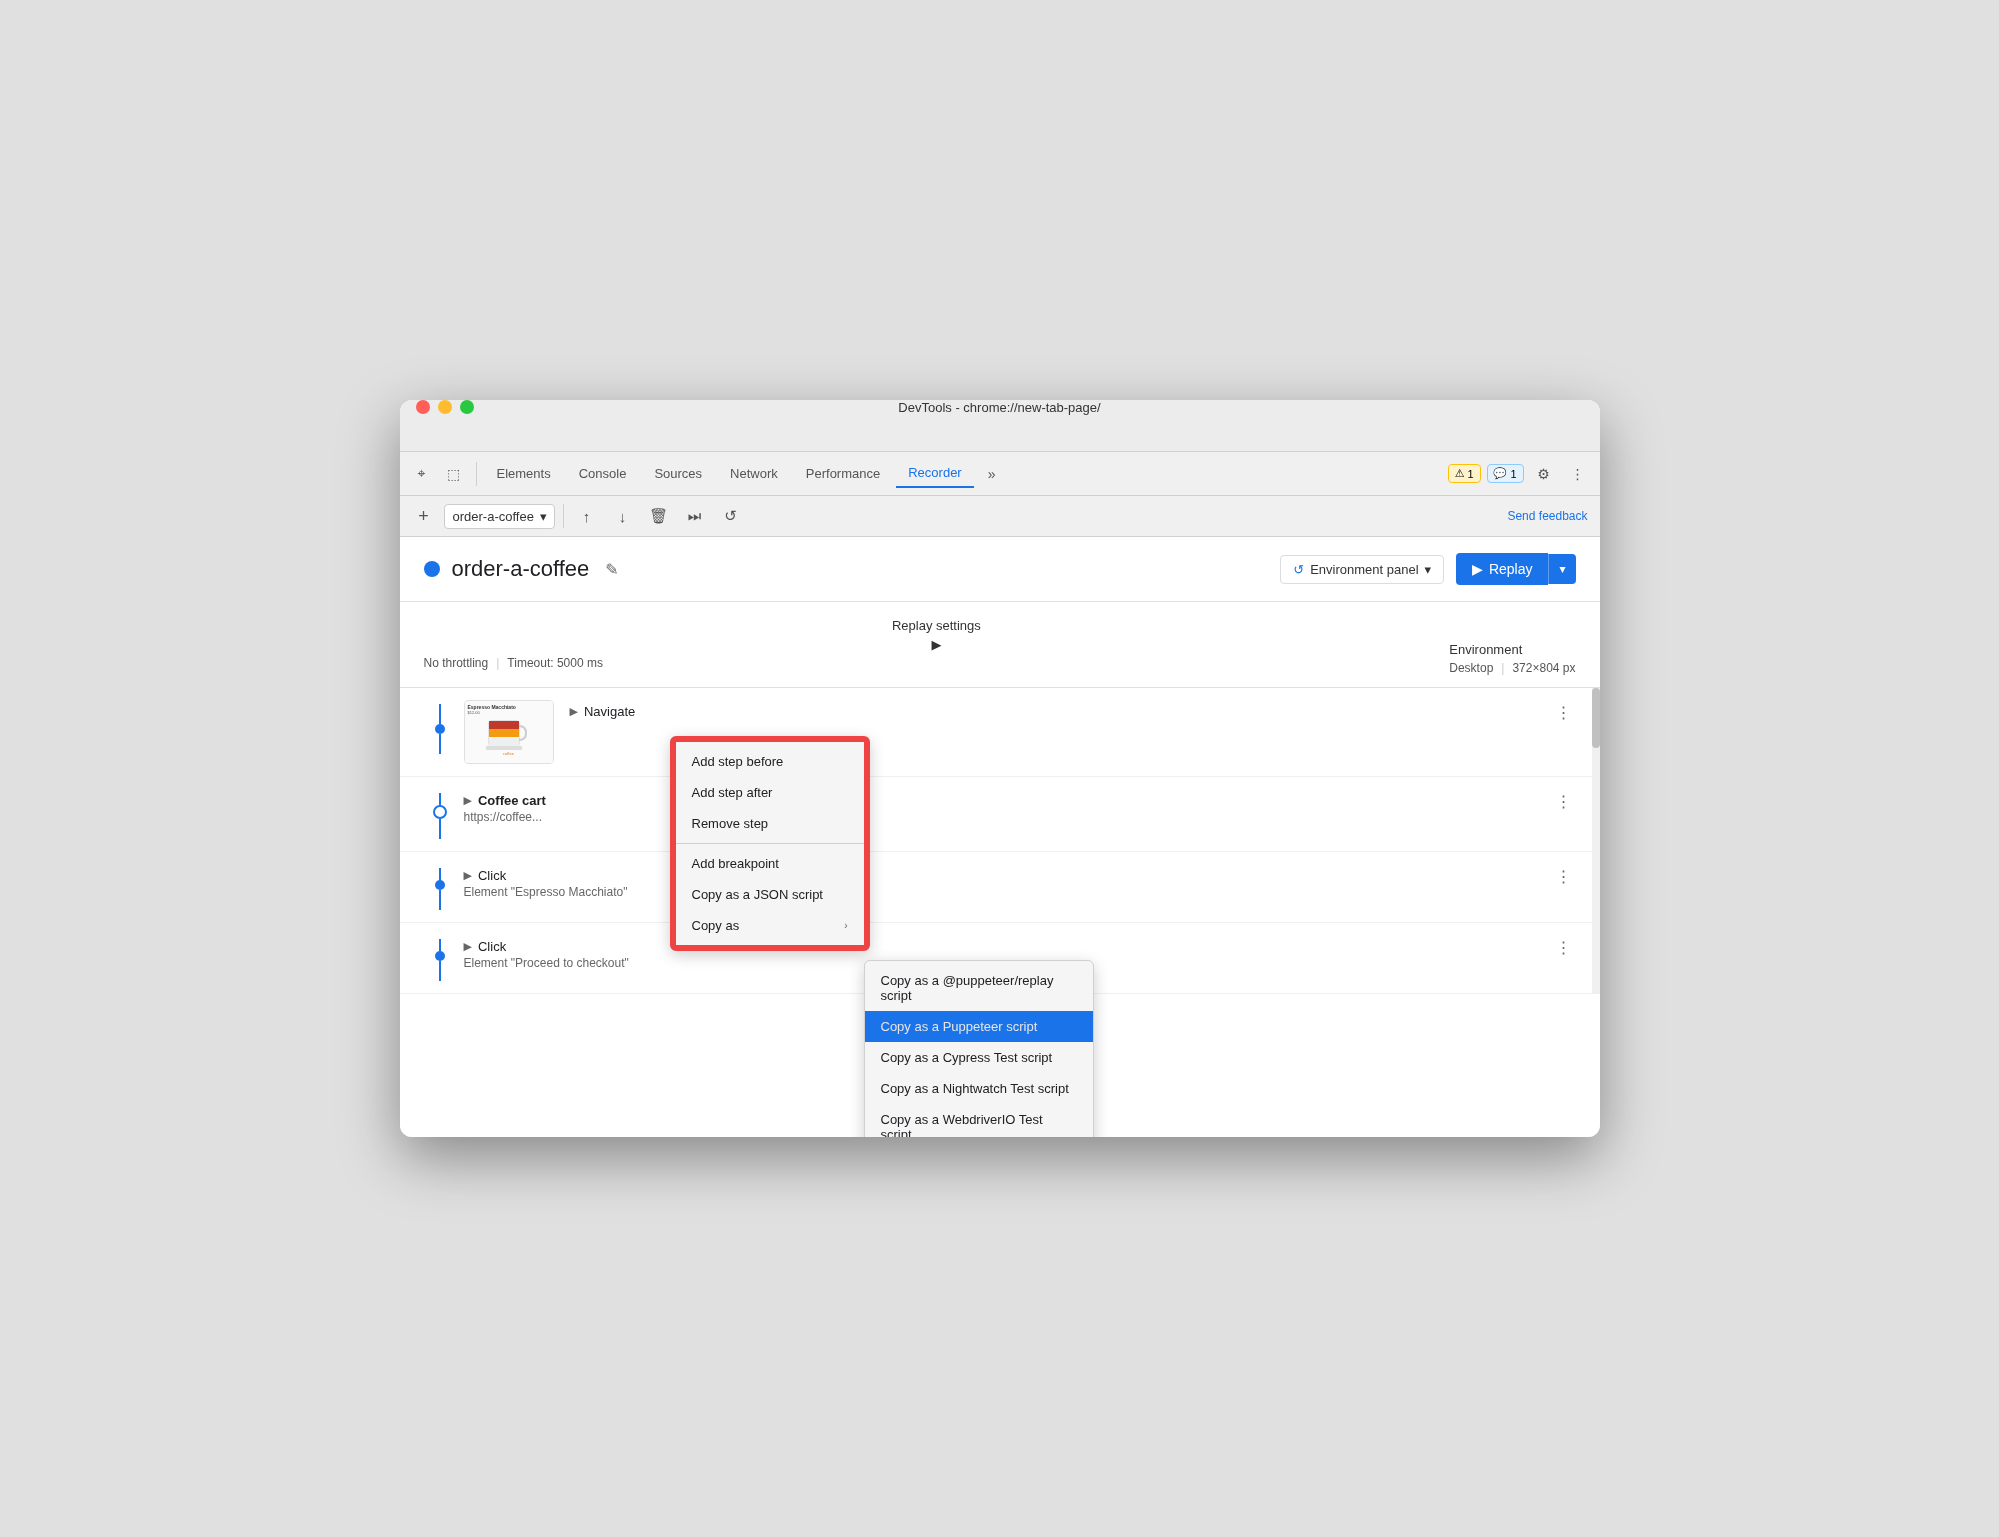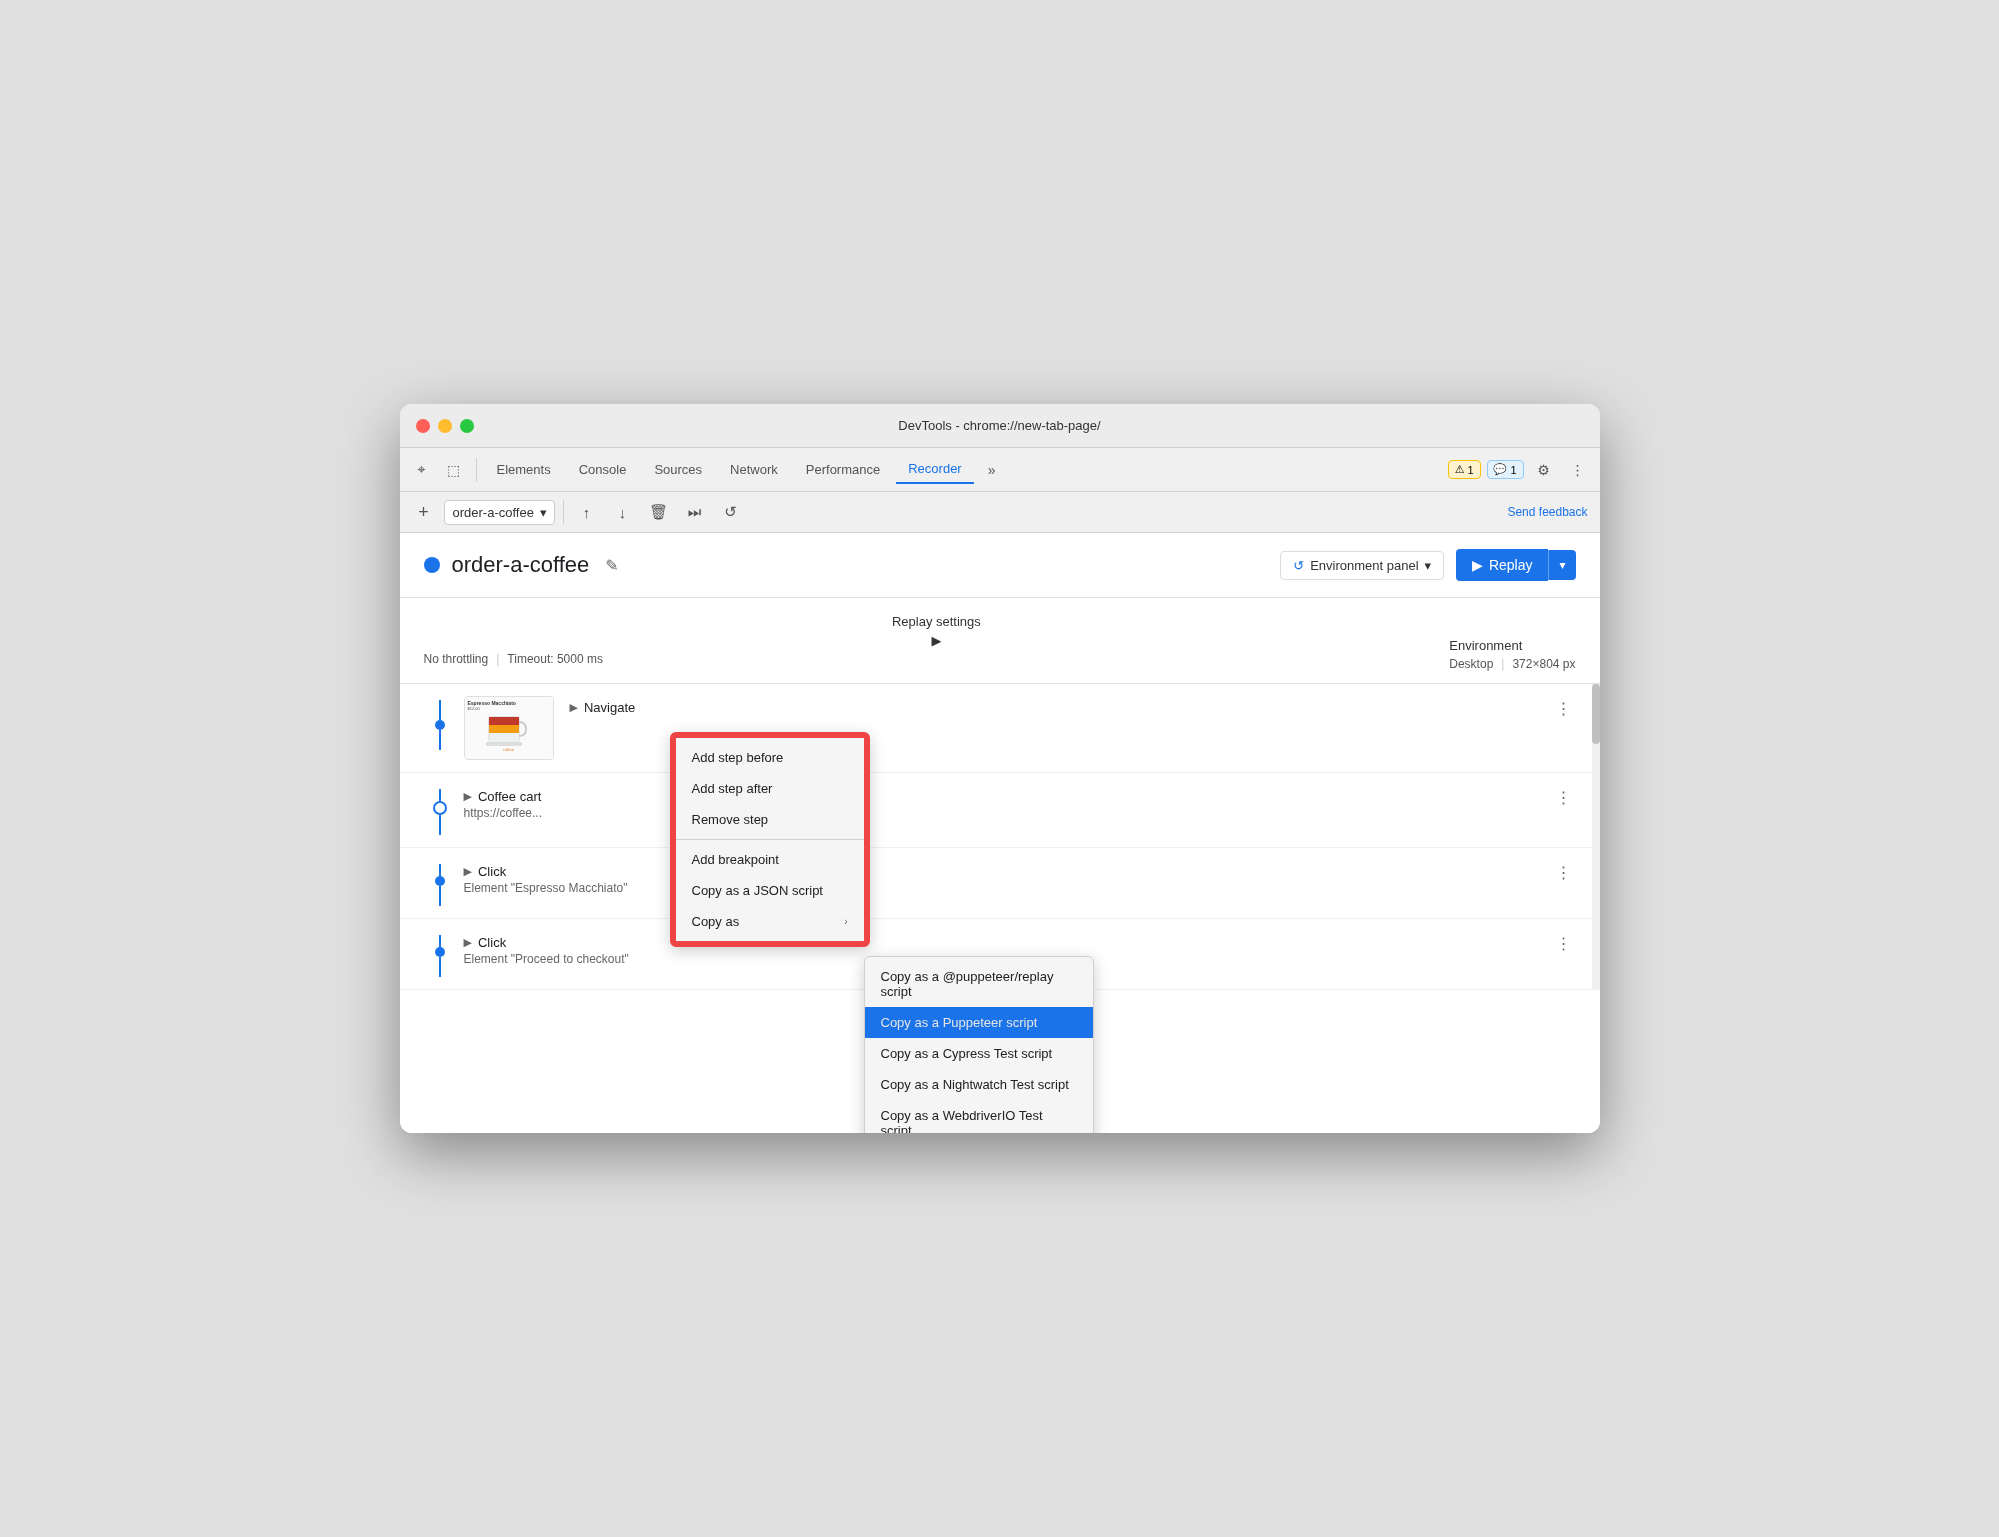--- a/index.html
+++ b/index.html
@@ -14,23 +14,23 @@
     .window {
       width: 1200px;
       background: #f5f5f5;
       border-radius: 12px;
       box-shadow: 0 20px 60px rgba(0,0,0,0.4);
       overflow: hidden;
     }
     
     .title-bar {
       background: #ececec;
-      height: 44px;
-      display: flex;
-      align-items: center;
+      height: 52px;
+      display: flex;
+      align-items: flex-start;
       padding: 0 16px;
       border-bottom: 1px solid #d0d0d0;
       position: relative;
     }
     .traffic-lights {
       display: flex;
       gap: 8px;
       align-items: center;
     }
     .traffic-light {
@@ -591,21 +591,21 @@
 
       <div style="display:flex;align-items:flex-start;padding:12px 24px;border-bottom:1px solid #f0f0f0;background:white;">
         <div style="width:32px;display:flex;flex-direction:column;align-items:center;margin-right:8px;padding-top:4px;">
           <div style="width:2px;height:12px;background:#1a73e8;"></div>
           <div style="width:14px;height:14px;border-radius:50%;background:white;border:2px solid #1a73e8;flex-shrink:0;"></div>
           <div style="width:2px;flex:1;min-height:20px;background:#1a73e8;"></div>
         </div>
         <div style="flex:1;min-width:0;padding-top:4px;">
           <div class="step-title">
             <span style="color:#666;font-size:11px;">▶</span>
-            <span style="font-weight:400;">Coffee cart</span>
+            <span style="font-weight:700;">Coffee cart</span>
           </div>
           <div class="step-detail">https://coffee...</div>
         </div>
         <div class="step-more-btn">⋮</div>
       </div>
 
       <div style="display:flex;align-items:flex-start;padding:12px 24px;border-bottom:1px solid #f0f0f0;background:white;">
         <div style="width:32px;display:flex;flex-direction:column;align-items:center;margin-right:8px;padding-top:4px;">
           <div style="width:2px;height:12px;background:#1a73e8;"></div>
           <div style="width:10px;height:10px;border-radius:50%;background:#1a73e8;flex-shrink:0;"></div>

